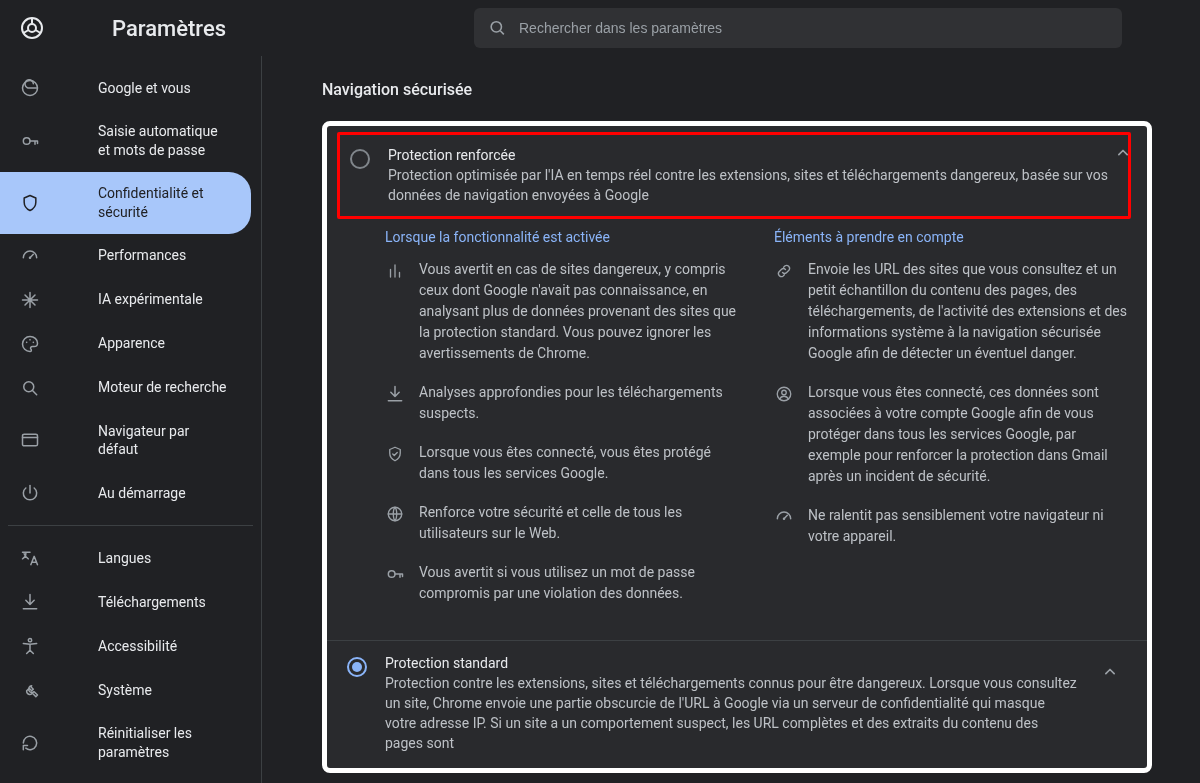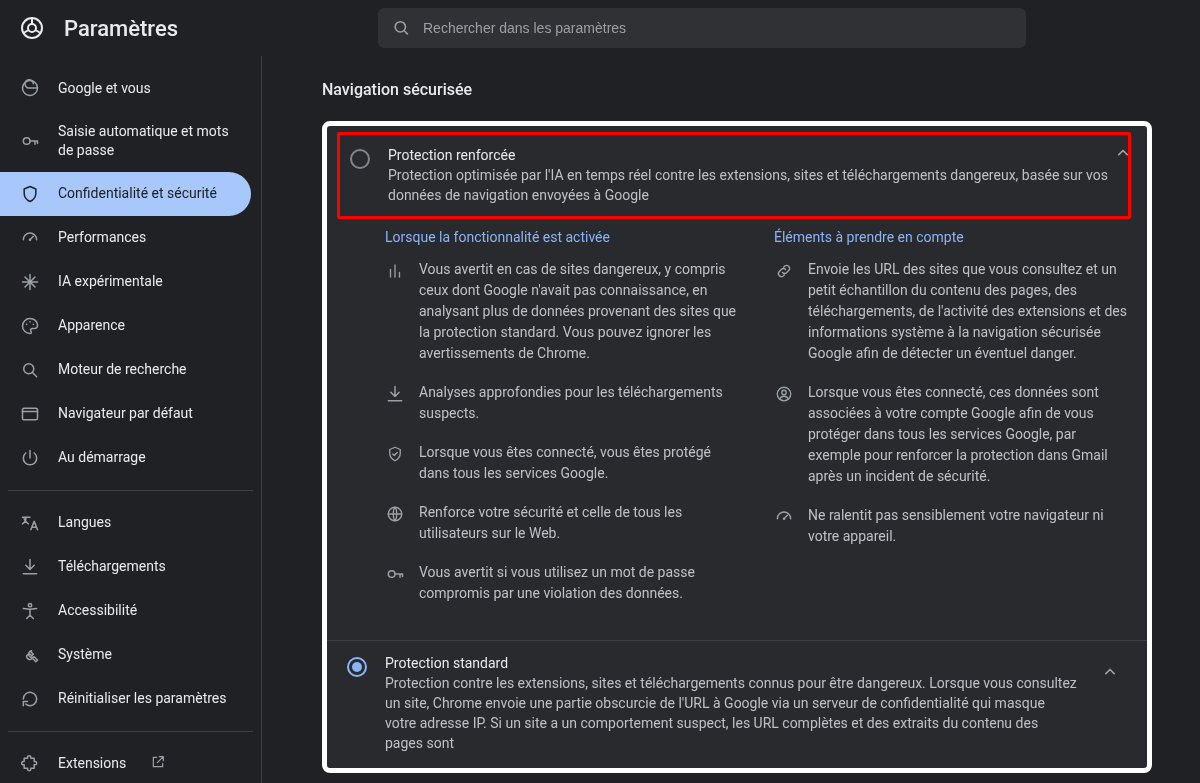--- a/index.html
+++ b/index.html
@@ -14,20 +14,21 @@
     font-size: 14px;
   }
   .topbar {
     height: 56px;
     display: flex;
     align-items: center;
     padding: 0 20px;
     background: #202124;
     position: relative;
     z-index: 5;
+    gap: 48px;
   }
   .chrome-logo {
     width: 24px; height: 24px;
     margin-right: 20px;
     display:flex; align-items:center; justify-content:center;
   }
   .page-title {
     font-size: 22px;
     font-weight: 500;
     color: #e8eaed;
@@ -85,20 +86,21 @@
     flex-shrink: 0;
   }
   .sidebar-item.selected {
     background: #a8c7fa;
     color: #202124;
   }
   .sidebar-item.selected .icon-slot { color: #202124; }
   .sidebar-item .label {
     font-size: 14px;
     line-height: 1.35;
+    margin-left: 40px;
   }
   .sidebar-divider {
     border-top: 1px solid #3c4043;
     margin: 10px 8px;
   }
   .sidebar-item .openicon {
     margin-left: 6px;
     color: #9aa0a6;
   }
   .content {

